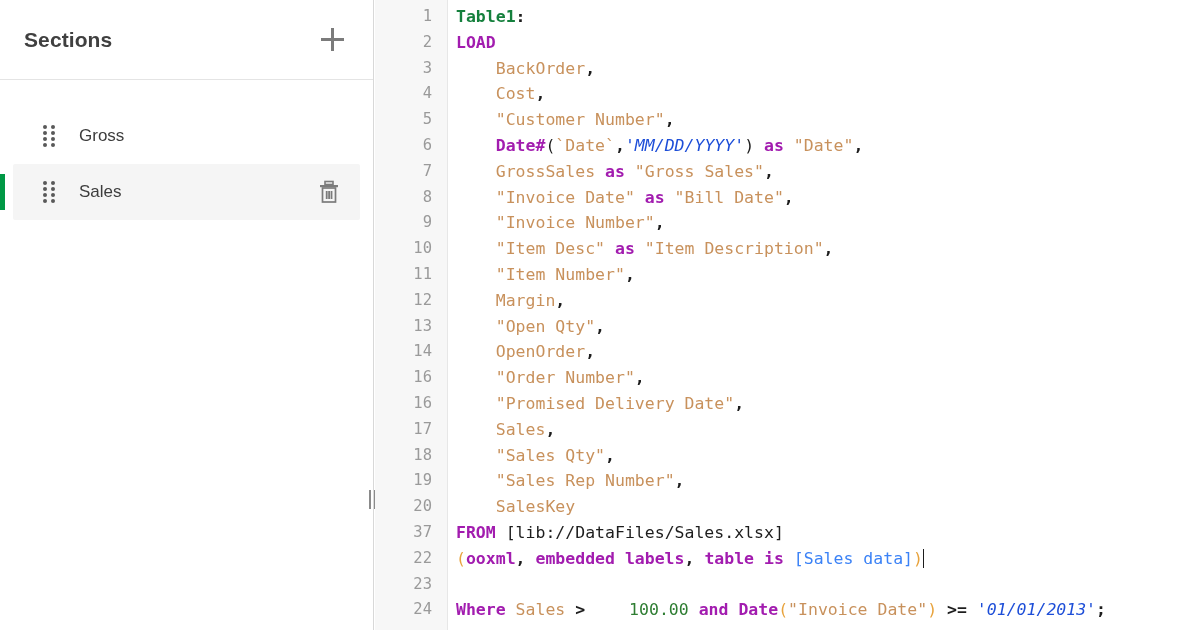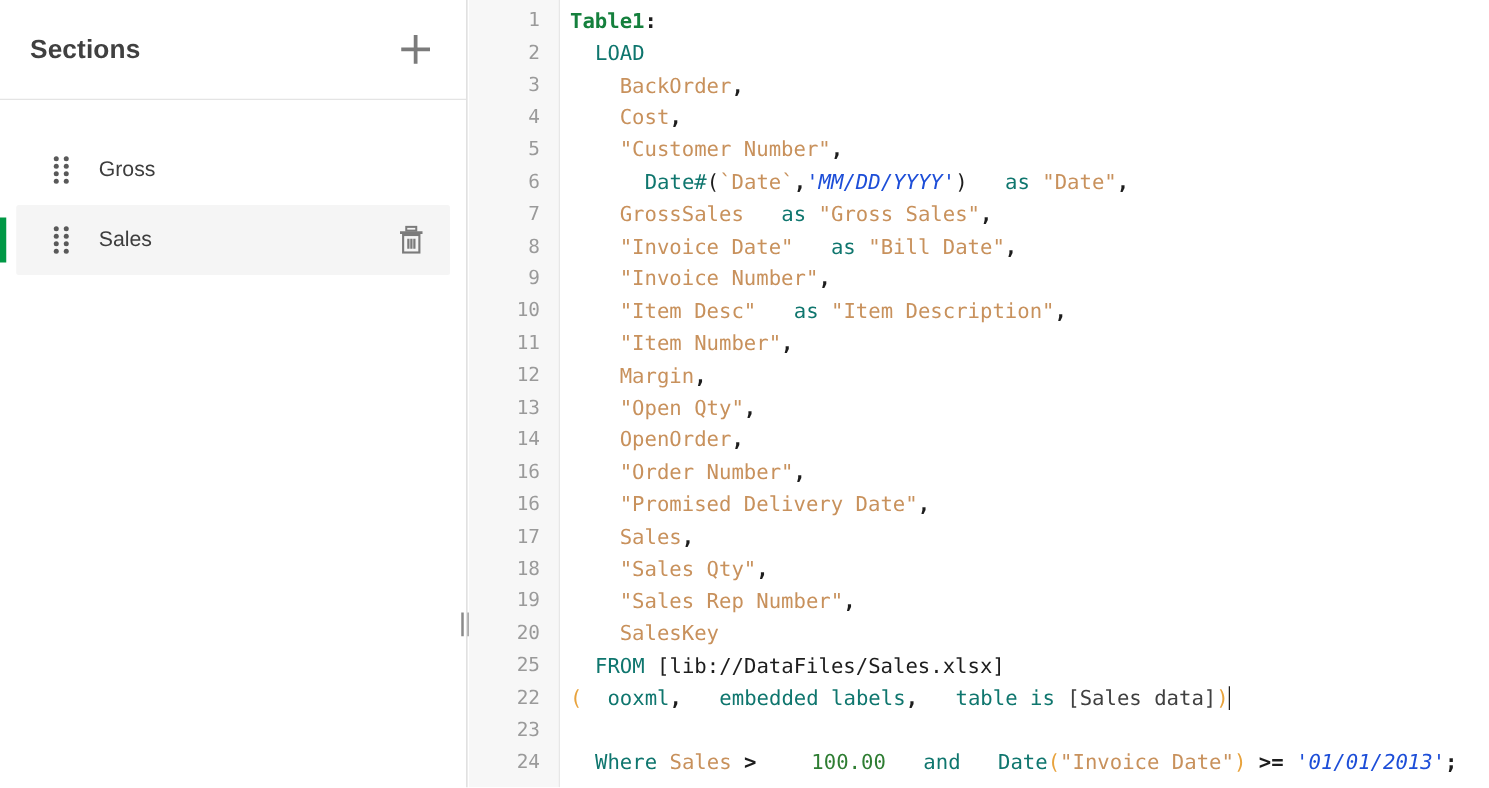--- a/index.html
+++ b/index.html
@@ -132,26 +132,26 @@
   .code .ln { height: 25.8px; line-height: 25.8px; }
   .code .ln.cursor-line::after {
     content: ""; display: inline-block;
     width: 1.5px; height: 19px; background: #1d1d1d;
     vertical-align: -4px;
   }
 
   
   .t-plain  { color: #1d1d1d; }
   .t-label  { color: #15803d; font-weight: bold; }
-  .t-kw     { color: #0f766e; font-weight: normal; margin-left: 20px; }
+  .t-kw     { color: #a21caf; font-weight: bold; }
   .t-field  { color: #c8915c; }
   .t-str    { color: #1d4ed8; font-style: italic; }
   .t-num    { color: #2e7d32; margin-left: 34px; }
   .t-paren  { color: #e8a33d; }
-  .t-tbl    { color: #404040; }
+  .t-tbl    { color: #3b82f6; }
   .t-punct  { color: #1d1d1d; font-weight: bold; }
 </style>
 </head>
 <body>
 
 <div class="app">
 
   <aside class="sidebar">
 
     <div class="sidebar-header">
@@ -225,21 +225,21 @@
         <div>11</div>
         <div>12</div>
         <div>13</div>
         <div>14</div>
         <div>16</div>
         <div>16</div>
         <div>17</div>
         <div>18</div>
         <div>19</div>
         <div>20</div>
-        <div>25</div>
+        <div>37</div>
         <div>22</div>
         <div>23</div>
         <div>24</div>
       </div>
     <div class="code" id="code-area"><div class="ln"><span class="t-label">Table1</span><span class="t-punct">:</span></div><div class="ln"><span class="t-kw">LOAD</span></div><div class="ln"><span class="t-plain">    </span><span class="t-field">BackOrder</span><span class="t-punct">,</span></div><div class="ln"><span class="t-plain">    </span><span class="t-field">Cost</span><span class="t-punct">,</span></div><div class="ln"><span class="t-plain">    </span><span class="t-field">"Customer Number"</span><span class="t-punct">,</span></div><div class="ln"><span class="t-plain">    </span><span class="t-kw">Date#</span><span class="t-plain">(</span><span class="t-field">`Date`</span><span class="t-punct">,</span><span class="t-str">'MM/DD/YYYY'</span><span class="t-plain">)</span><span class="t-plain"> </span><span class="t-kw">as</span><span class="t-plain"> </span><span class="t-field">"Date"</span><span class="t-punct">,</span></div><div class="ln"><span class="t-plain">    </span><span class="t-field">GrossSales</span><span class="t-plain"> </span><span class="t-kw">as</span><span class="t-plain"> </span><span class="t-field">"Gross Sales"</span><span class="t-punct">,</span></div><div class="ln"><span class="t-plain">    </span><span class="t-field">"Invoice Date"</span><span class="t-plain"> </span><span class="t-kw">as</span><span class="t-plain"> </span><span class="t-field">"Bill Date"</span><span class="t-punct">,</span></div><div class="ln"><span class="t-plain">    </span><span class="t-field">"Invoice Number"</span><span class="t-punct">,</span></div><div class="ln"><span class="t-plain">    </span><span class="t-field">"Item Desc"</span><span class="t-plain"> </span><span class="t-kw">as</span><span class="t-plain"> </span><span class="t-field">"Item Description"</span><span class="t-punct">,</span></div><div class="ln"><span class="t-plain">    </span><span class="t-field">"Item Number"</span><span class="t-punct">,</span></div><div class="ln"><span class="t-plain">    </span><span class="t-field">Margin</span><span class="t-punct">,</span></div><div class="ln"><span class="t-plain">    </span><span class="t-field">"Open Qty"</span><span class="t-punct">,</span></div><div class="ln"><span class="t-plain">    </span><span class="t-field">OpenOrder</span><span class="t-punct">,</span></div><div class="ln"><span class="t-plain">    </span><span class="t-field">"Order Number"</span><span class="t-punct">,</span></div><div class="ln"><span class="t-plain">    </span><span class="t-field">"Promised Delivery Date"</span><span class="t-punct">,</span></div><div class="ln"><span class="t-plain">    </span><span class="t-field">Sales</span><span class="t-punct">,</span></div><div class="ln"><span class="t-plain">    </span><span class="t-field">"Sales Qty"</span><span class="t-punct">,</span></div><div class="ln"><span class="t-plain">    </span><span class="t-field">"Sales Rep Number"</span><span class="t-punct">,</span></div><div class="ln"><span class="t-plain">    </span><span class="t-field">SalesKey</span></div><div class="ln"><span class="t-kw">FROM</span><span class="t-plain"> [lib://DataFiles/Sales.xlsx]</span></div><div class="ln cursor-line"><span class="t-paren">(</span><span class="t-kw">ooxml</span><span class="t-punct">,</span><span class="t-plain"> </span><span class="t-kw">embedded labels</span><span class="t-punct">,</span><span class="t-plain"> </span><span class="t-kw">table is</span><span class="t-plain"> </span><span class="t-tbl">[Sales data]</span><span class="t-paren">)</span></div><div class="ln">&nbsp;</div><div class="ln"><span class="t-kw">Where</span><span class="t-plain"> </span><span class="t-field">Sales</span><span class="t-plain"> </span><span class="t-punct">&gt;</span><span class="t-plain"> </span><span class="t-num">100.00</span><span class="t-plain"> </span><span class="t-kw">and</span><span class="t-plain"> </span><span class="t-kw">Date</span><span class="t-paren">(</span><span class="t-field">"Invoice Date"</span><span class="t-paren">)</span><span class="t-plain"> </span><span class="t-punct">&gt;=</span><span class="t-plain"> </span><span class="t-str">'01/01/2013'</span><span class="t-punct">;</span></div></div>
   </main>
 
 </div>
 
 </body></html>

